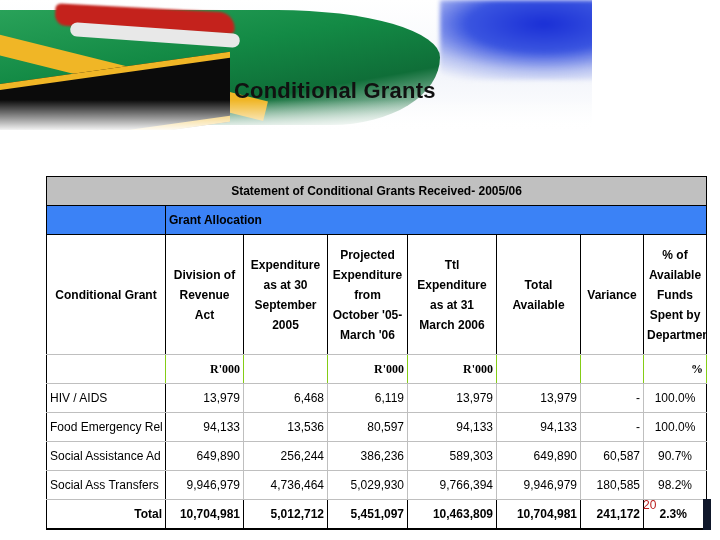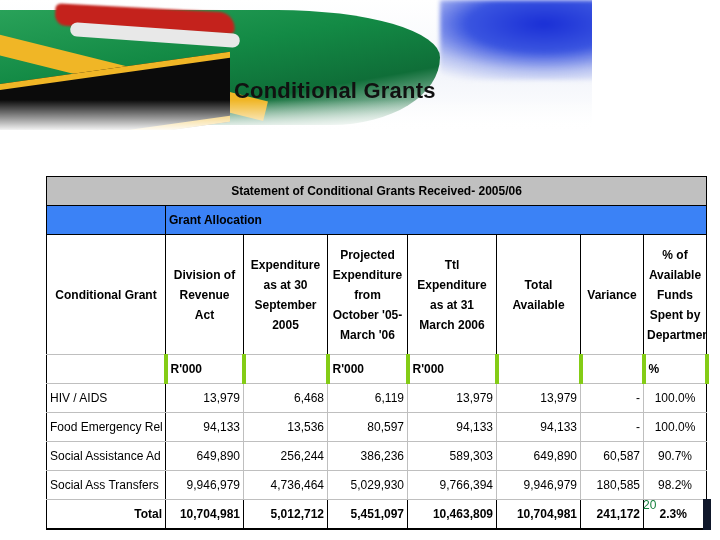--- a/index.html
+++ b/index.html
@@ -24,30 +24,30 @@
   .banner-title { position:absolute; left:234px; top:78px; font-size:22px; font-weight:bold; color:#111; letter-spacing:0.2px; }
 
   .crest { position:absolute; left:603px; top:18px; width:108px; height:86px; }
 
   
   .tbl { position:absolute; left:46px; top:176px; width:660px; border-collapse:collapse; table-layout:fixed; }
   .tbl td { font-size:12px; line-height:20px; height:20px; padding:4px 3px; white-space:nowrap; overflow:hidden; }
   .tbl .title-row td { background:#c0c0c0; font-weight:bold; text-align:center; border:1px solid #000; }
   .tbl .alloc-row td { background:#3b82f6; font-weight:bold; text-align:left; border:1px solid #000; }
   .tbl .hdr-row td { height:120px; font-weight:bold; text-align:center; vertical-align:middle; white-space:normal; line-height:20px; border:1px solid #000; border-bottom:1px solid #bfbfbf; }
-  .tbl .unit-row td { font-weight:bold; text-align:left; border-left:1px solid #000; border-right:4px solid #84cc16; border-bottom:1px solid #bfbfbf; }
+  .tbl .unit-row td { font-weight:bold; text-align:right; border-left:1px solid #000; border-right:1px solid #84cc16; border-bottom:1px solid #bfbfbf;font-family:Liberation Serif, serif; }
   .tbl .data-row td { text-align:right; border-left:1px solid #bfbfbf; border-right:1px solid #bfbfbf; border-bottom:1px solid #bfbfbf; }
   .tbl .data-row td.name { text-align:left; border-left:1px solid #000; border-right:1px solid #000;margin-left:20px; }
   .tbl .data-row td.last { border-right:1px solid #000; }
   .tbl .total-row td { font-weight:bold; text-align:right; border-top:1px solid #000; border-bottom:2px solid #000; border-left:1px solid #000; border-right:1px solid #000; }
   .tbl .total-row td.name { text-align:right; }
   .tbl .total-row td.last { border-right:8px solid #0f172a; }
   .tbl .data-row td.pct, .tbl .total-row td.pct { text-align:center; }
 
-  .page-num { position:absolute; left:643px; top:498px; font-size:12px; color:#15803d; }
+  .page-num { position:absolute; left:643px; top:498px; font-size:12px; color:#b91c1c; }
 </style>
 </head>
 <body>
 
 <div class="banner">
   <div class="b-blue"></div>
   <div class="b-green"></div>
   <div class="b-red"></div>
   <div class="b-white"></div>
   <div class="b-black2"></div>

